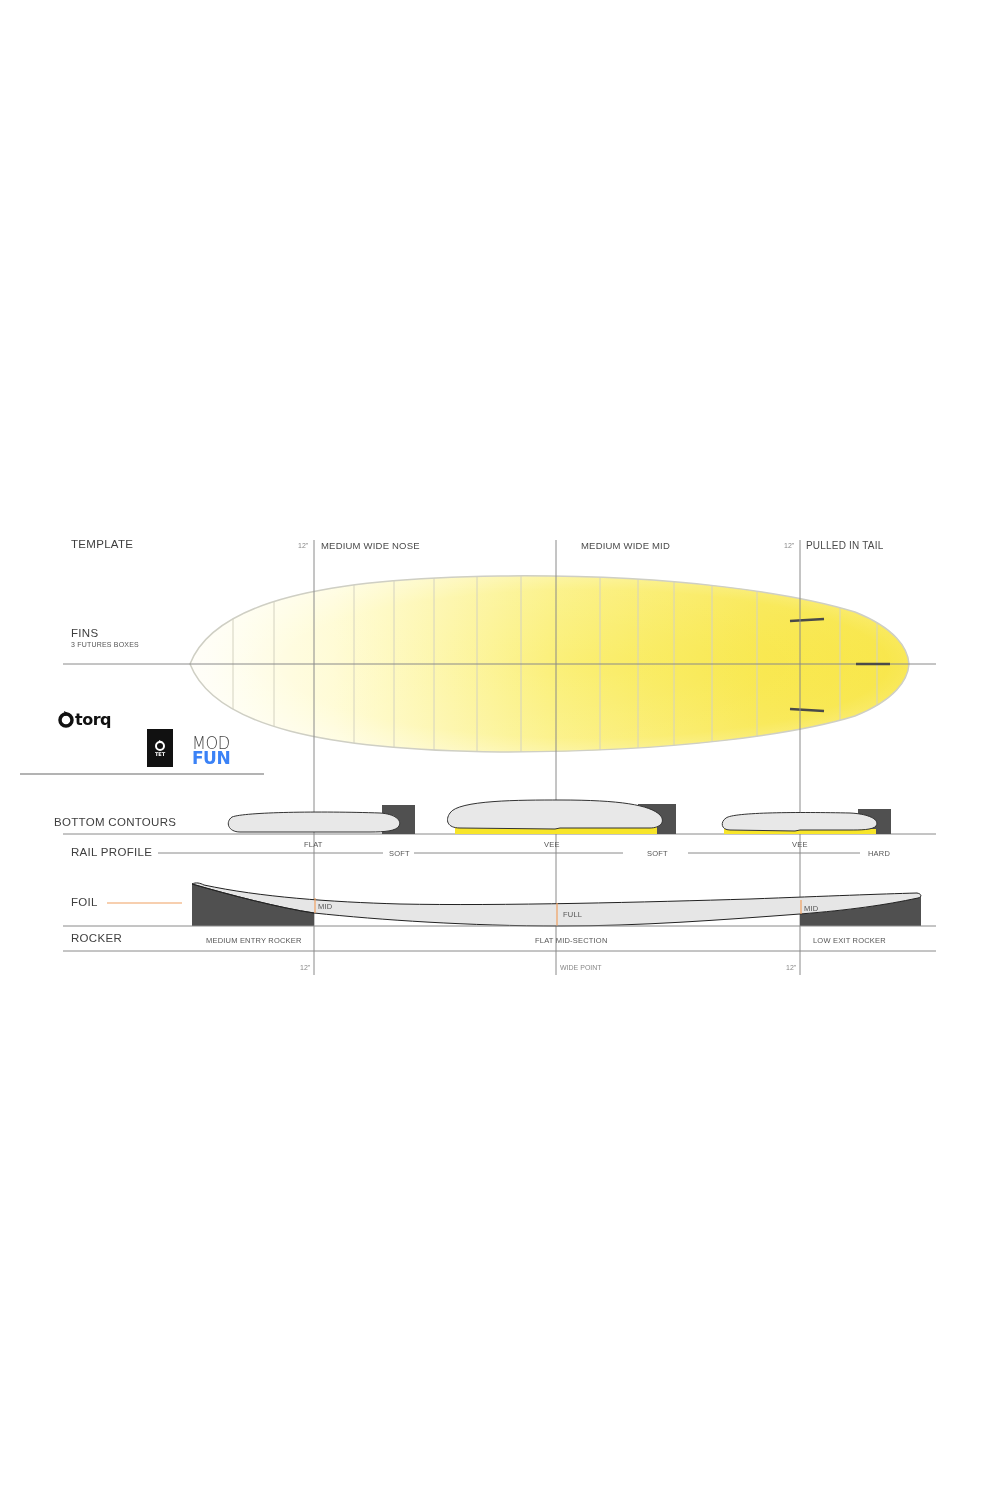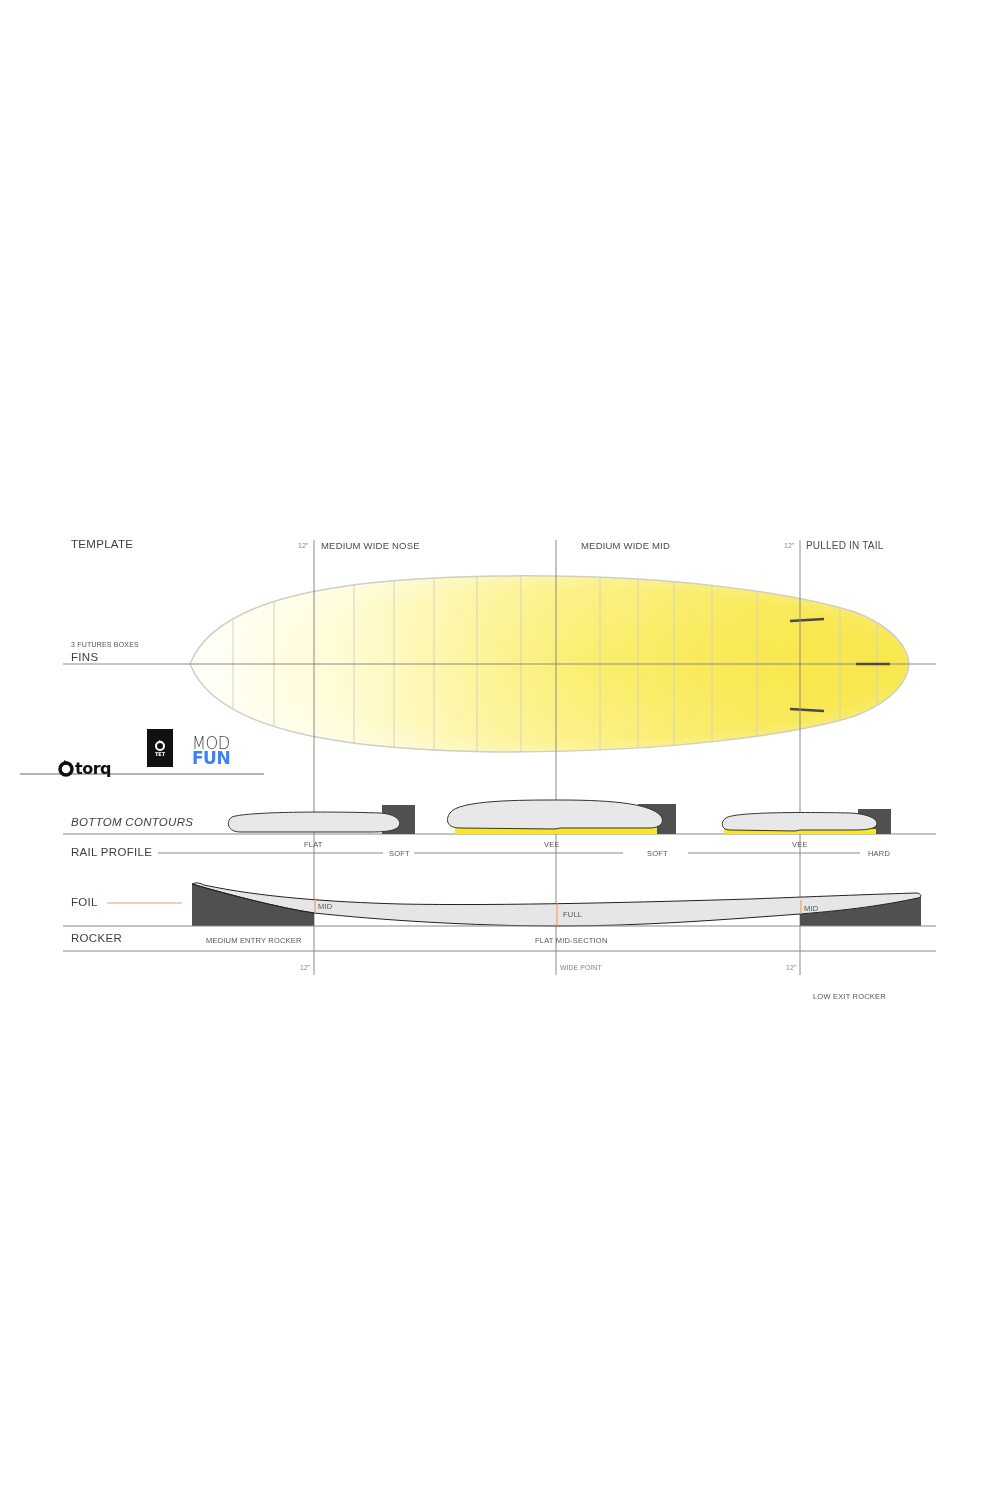--- a/index.html
+++ b/index.html
@@ -111,23 +111,23 @@
       <line x1="315" y1="898" x2="315" y2="913"></line>
       <line x1="557" y1="903" x2="557" y2="926"></line>
       <line x1="801" y1="900" x2="801" y2="914"></line>
     </g>
 
     <line x1="63" y1="926" x2="936" y2="926" stroke="#8a8a8a" stroke-width="1"></line>
     <line x1="63" y1="951" x2="936" y2="951" stroke="#8a8a8a" stroke-width="1"></line>
   </svg>
 
   <div class="section-label" style="left:71px;top:538px;">TEMPLATE</div>
-  <div class="section-label" style="left:71px;top:627px;margin-top:24px;">FINS</div>
+  <div class="section-label" style="left:71px;top:627px;">FINS</div>
   <div class="lbl-sm" style="left:71px;top:641px;font-size:7px;">3 FUTURES BOXES</div>
-  <div class="section-label" style="left:71px;top:816px;font-style:italic;">BOTTOM  CONTOURS</div>
+  <div class="section-label" style="left:54px;top:816px;">BOTTOM  CONTOURS</div>
   <div class="section-label" style="left:71px;top:846px;">RAIL PROFILE</div>
   <div class="section-label" style="left:71px;top:896px;">FOIL</div>
   <div class="section-label" style="left:71px;top:932px;">ROCKER</div>
 
   <div class="lbl-xs" style="left:298px;top:542px;">12"</div>
   <div class="lbl" style="left:321px;top:540px;font-size:9.5px;">MEDIUM WIDE NOSE</div>
   <div class="lbl" style="left:565px;top:540px;font-size:9.5px;padding-left:16px;">MEDIUM WIDE MID</div>
   <div class="lbl-xs" style="left:784px;top:542px;">12"</div>
   <div class="lbl" style="left:806px;top:540px;font-size:10px;">PULLED IN TAIL</div>
 
@@ -138,27 +138,27 @@
   <div class="lbl-sm" style="left:389px;top:849px;">SOFT</div>
   <div class="lbl-sm" style="left:647px;top:849px;">SOFT</div>
   <div class="lbl-sm" style="left:868px;top:849px;text-align:right;">HARD</div>
 
   <div class="lbl-sm" style="left:318px;top:902px;">MID</div>
   <div class="lbl-sm" style="left:563px;top:910px;">FULL</div>
   <div class="lbl-sm" style="left:804px;top:904px;">MID</div>
 
   <div class="lbl-sm" style="left:206px;top:936px;">MEDIUM ENTRY ROCKER</div>
   <div class="lbl-sm" style="left:522px;top:936px;padding-left:13px;">FLAT MID-SECTION</div>
-  <div class="lbl-sm" style="left:813px;top:992px;">LOW EXIT ROCKER</div>
+  <div class="lbl-sm" style="left:813px;top:936px;">LOW EXIT ROCKER</div>
 
   <div class="lbl-xs" style="left:300px;top:964px;">12"</div>
   <div class="lbl-xs" style="left:560px;top:964px;">WIDE POINT</div>
   <div class="lbl-xs" style="left:786px;top:964px;">12"</div>
 
-  <div class="logo" style="left:58px;top:757px;height:22px;display:flex;align-items:center;text-align:right;">
+  <div class="logo" style="left:58px;top:708px;height:22px;display:flex;align-items:center;text-align:right;">
     <svg width="16" height="18" viewBox="0 0 16 18">
       <circle cx="8" cy="10" r="6" fill="none" stroke="#111" stroke-width="3.5"></circle>
       <path d="M6,1 L12,4 L7,6 Z" fill="#111"></path>
     </svg>
     <span style="font-family:'DejaVu Sans',sans-serif;font-weight:bold;font-size:16px;color:#111;letter-spacing:-0.5px;margin-left:1px;">torq</span>
   </div>
   <div class="logo" style="left:147px;top:729px;width:26px;height:38px;background:#111;display:flex;flex-direction:column;align-items:center;justify-content:center;">
     <svg width="14" height="12" viewBox="0 0 14 12">
       <circle cx="7" cy="7" r="4" fill="none" stroke="#fff" stroke-width="2"></circle>
       <path d="M6,1 L10,3 L6,4 Z" fill="#fff"></path>

